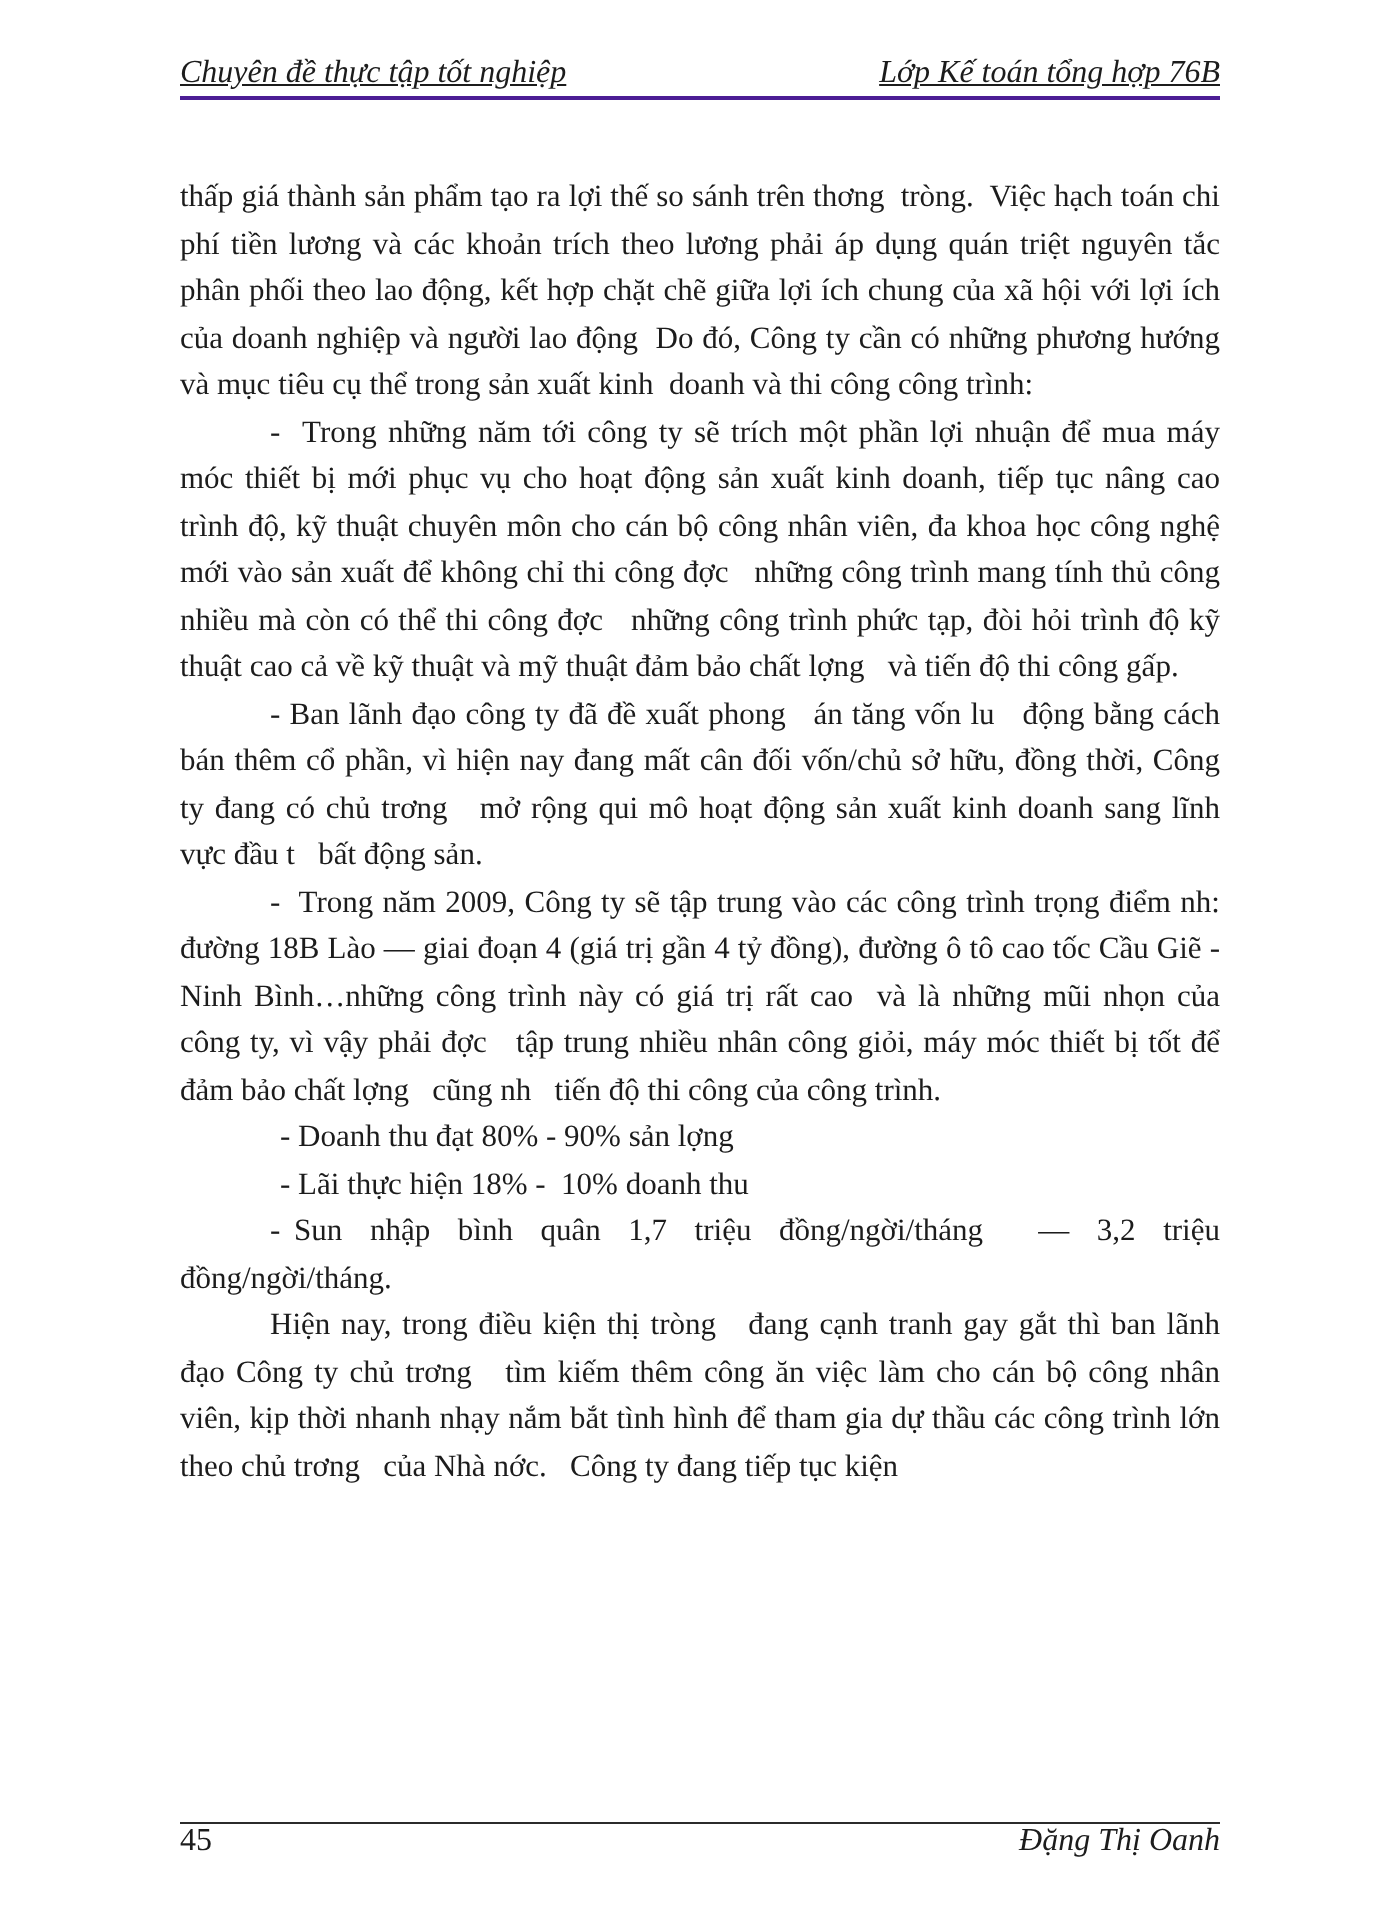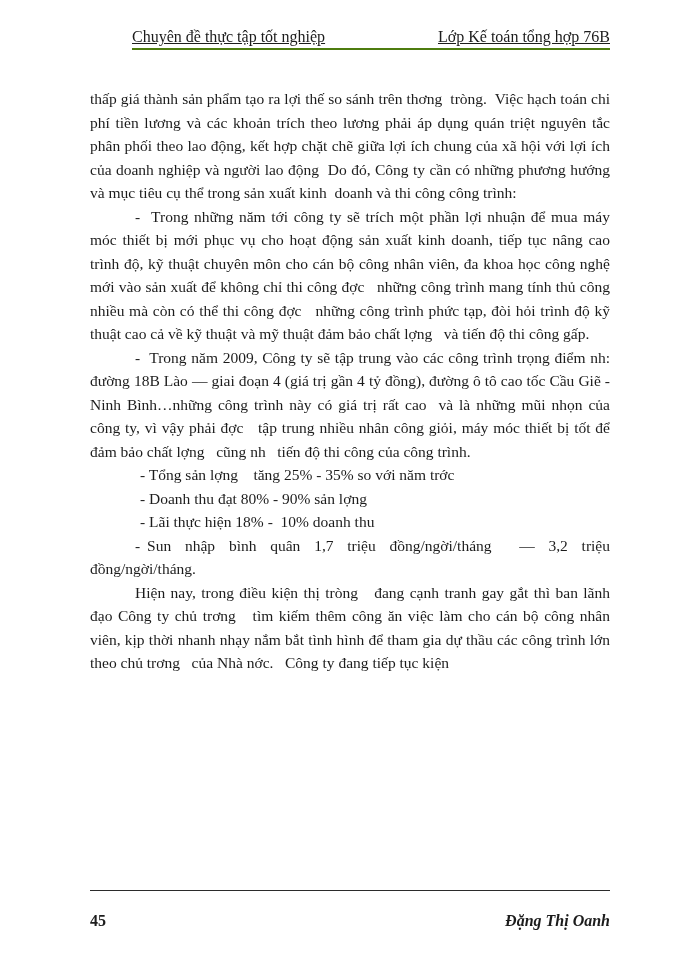--- a/index.html
+++ b/index.html
@@ -14,24 +14,24 @@
     font-family: "Liberation Serif", "DejaVu Serif", serif;
     padding: 28px 90px 30px 90px;
     display: flex;
     flex-direction: column;
     overflow: hidden;
   }
   .header {
     display: flex;
     justify-content: space-between;
     align-items: flex-end;
+    font-style: italic;
     font-size: 16px;
-    border-bottom: 2px solid #4d7c0f;
+    border-bottom: 2px solid #4c1d95;
     padding-bottom: 2px;
-    margin-left: 42px;
   }
   .header span { text-decoration: underline; white-space: nowrap; }
   .doc-body {
     margin-top: 37px;
     font-size: 15.5px;
     line-height: 23.5px;
   }
   .doc-body p {
     margin: 0;
     text-align: justify;
@@ -39,42 +39,41 @@
   }
   .doc-body p.indent { text-indent: 45px; }
   .doc-body p.bullet {
     margin-left: 50px;
     text-align: left;
     text-indent: 0;
   }
   .footer {
     margin-top: auto;
     border-top: 1.5px solid #2b2b2b;
-    padding-top: 21px;
+    padding-top: 0;
     display: flex;
     justify-content: space-between;
     font-size: 16px;
-    font-weight: bold;
   }
   .footer .author { font-style: italic; }
 </style>
 </head>
 <body>
 
 <div class="page">
   <div class="header">
     <span>Chuyên đề thực tập tốt nghiệp</span>
     <span>Lớp Kế toán tổng hợp 76B</span>
   </div>
 
   <div class="doc-body" id="doc-body">
       <p class="">thấp giá thành sản phẩm tạo ra lợi thế so sánh trên thơng  tròng.  Việc hạch toán chi phí tiền lương và các khoản trích theo lương phải áp dụng quán triệt nguyên tắc phân phối theo lao động, kết hợp chặt chẽ giữa lợi ích chung của xã hội với lợi ích của doanh nghiệp và người lao động  Do đó, Công ty cần có những phương hướng và mục tiêu cụ thể trong sản xuất kinh  doanh và thi công công trình:</p>
       <p class="indent">-  Trong những năm tới công ty sẽ trích một phần lợi nhuận để mua máy móc thiết bị mới phục vụ cho hoạt động sản xuất kinh doanh, tiếp tục nâng cao trình độ, kỹ thuật chuyên môn cho cán bộ công nhân viên, đa khoa học công nghệ mới vào sản xuất để không chỉ thi công đợc   những công trình mang tính thủ công nhiều mà còn có thể thi công đợc   những công trình phức tạp, đòi hỏi trình độ kỹ thuật cao cả về kỹ thuật và mỹ thuật đảm bảo chất lợng   và tiến độ thi công gấp.</p>
+      <p class="indent">- Ban lãnh đạo công ty đã đề xuất phong   án tăng vốn lu   động bằng cách bán thêm cổ phần, vì hiện nay đang mất cân đối vốn/chủ sở hữu, đồng thời, Công ty đang có chủ trơng   mở rộng qui mô hoạt động sản xuất kinh doanh sang lĩnh vực đầu t   bất động sản.</p>
       <p class="indent">-  Trong năm 2009, Công ty sẽ tập trung vào các công trình trọng điểm nh:   đường 18B Lào — giai đoạn 4 (giá trị gần 4 tỷ đồng), đường ô tô cao tốc Cầu Giẽ - Ninh Bình…những công trình này có giá trị rất cao  và là những mũi nhọn của công ty, vì vậy phải đợc   tập trung nhiều nhân công giỏi, máy móc thiết bị tốt để đảm bảo chất lợng   cũng nh   tiến độ thi công của công trình.</p>
-      <p class="bullet">- Tổng sản lợng    tăng 25% - 35% so với năm trớc</p>
       <p class="bullet">- Doanh thu đạt 80% - 90% sản lợng</p>
       <p class="bullet">- Lãi thực hiện 18% -  10% doanh thu</p>
       <p class="indent">- Sun  nhập  bình  quân  1,7  triệu  đồng/ngời/tháng    —  3,2  triệu đồng/ngời/tháng.</p>
       <p class="indent">Hiện nay, trong điều kiện thị tròng   đang cạnh tranh gay gắt thì ban lãnh đạo Công ty chủ trơng   tìm kiếm thêm công ăn việc làm cho cán bộ công nhân viên, kịp thời nhanh nhạy nắm bắt tình hình để tham gia dự thầu các công trình lớn theo chủ trơng   của Nhà nớc.   Công ty đang tiếp tục kiện</p>
     </div>
 
   <div class="footer">
     <span>45</span>
     <span class="author">Đặng Thị Oanh</span>
   </div>

